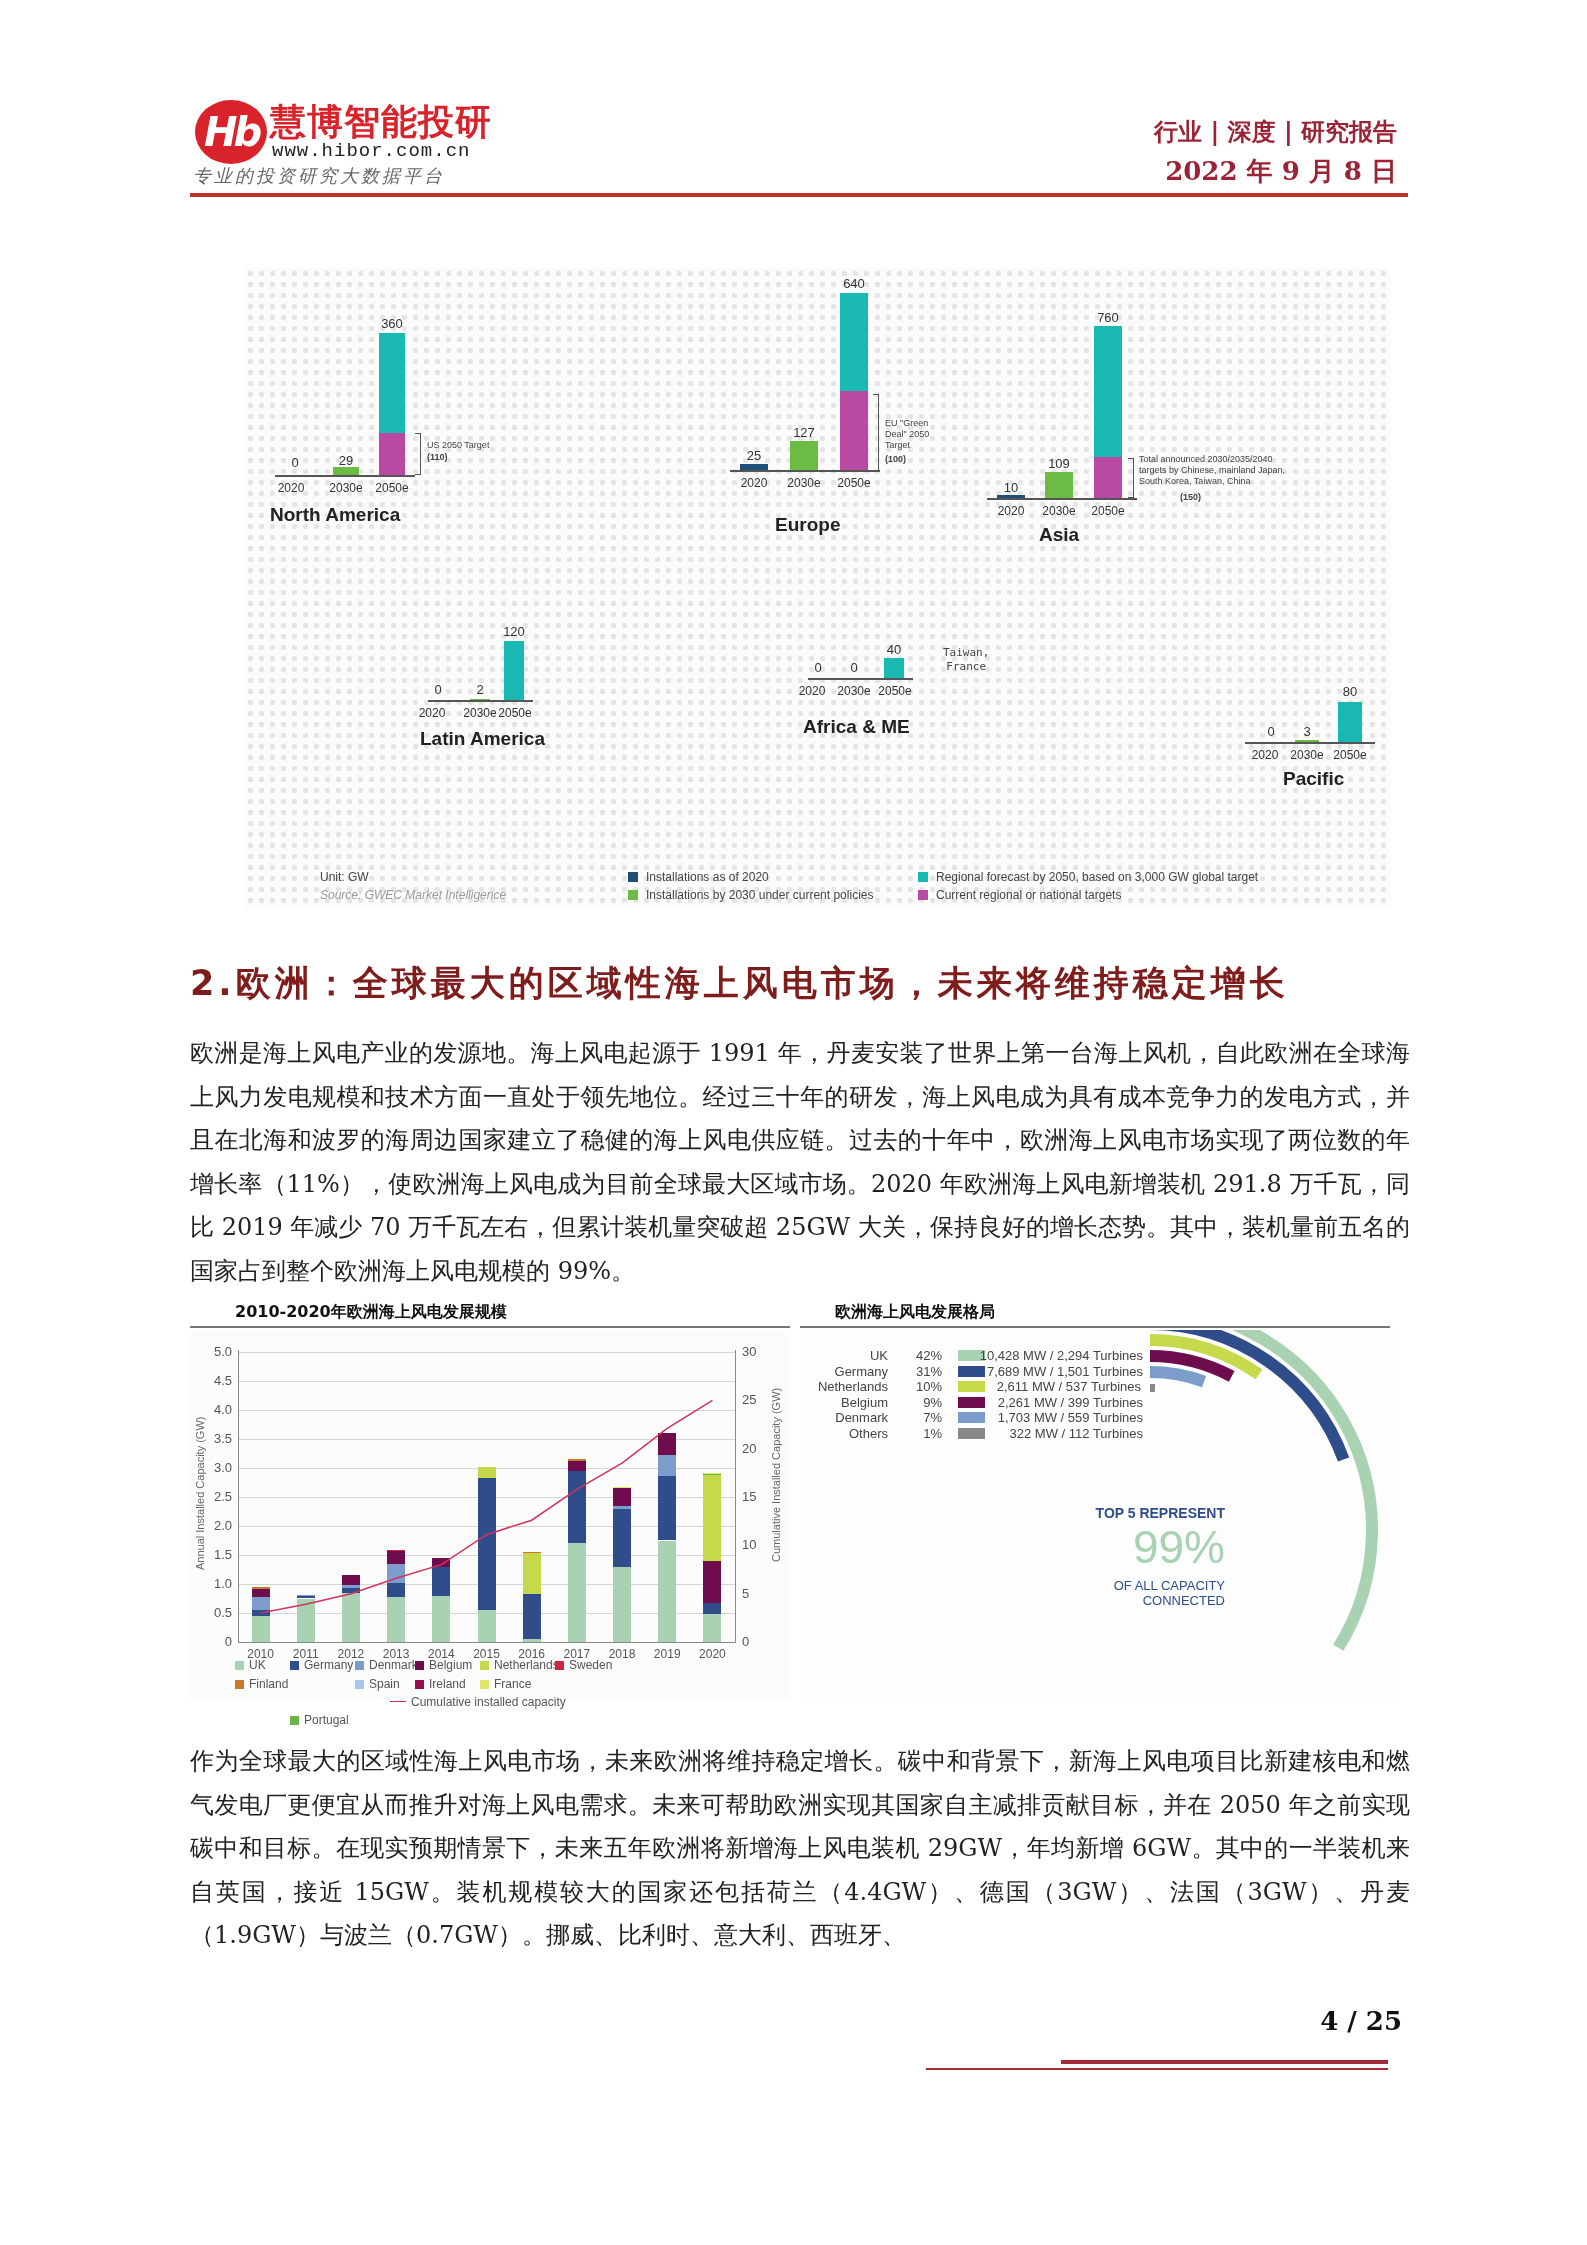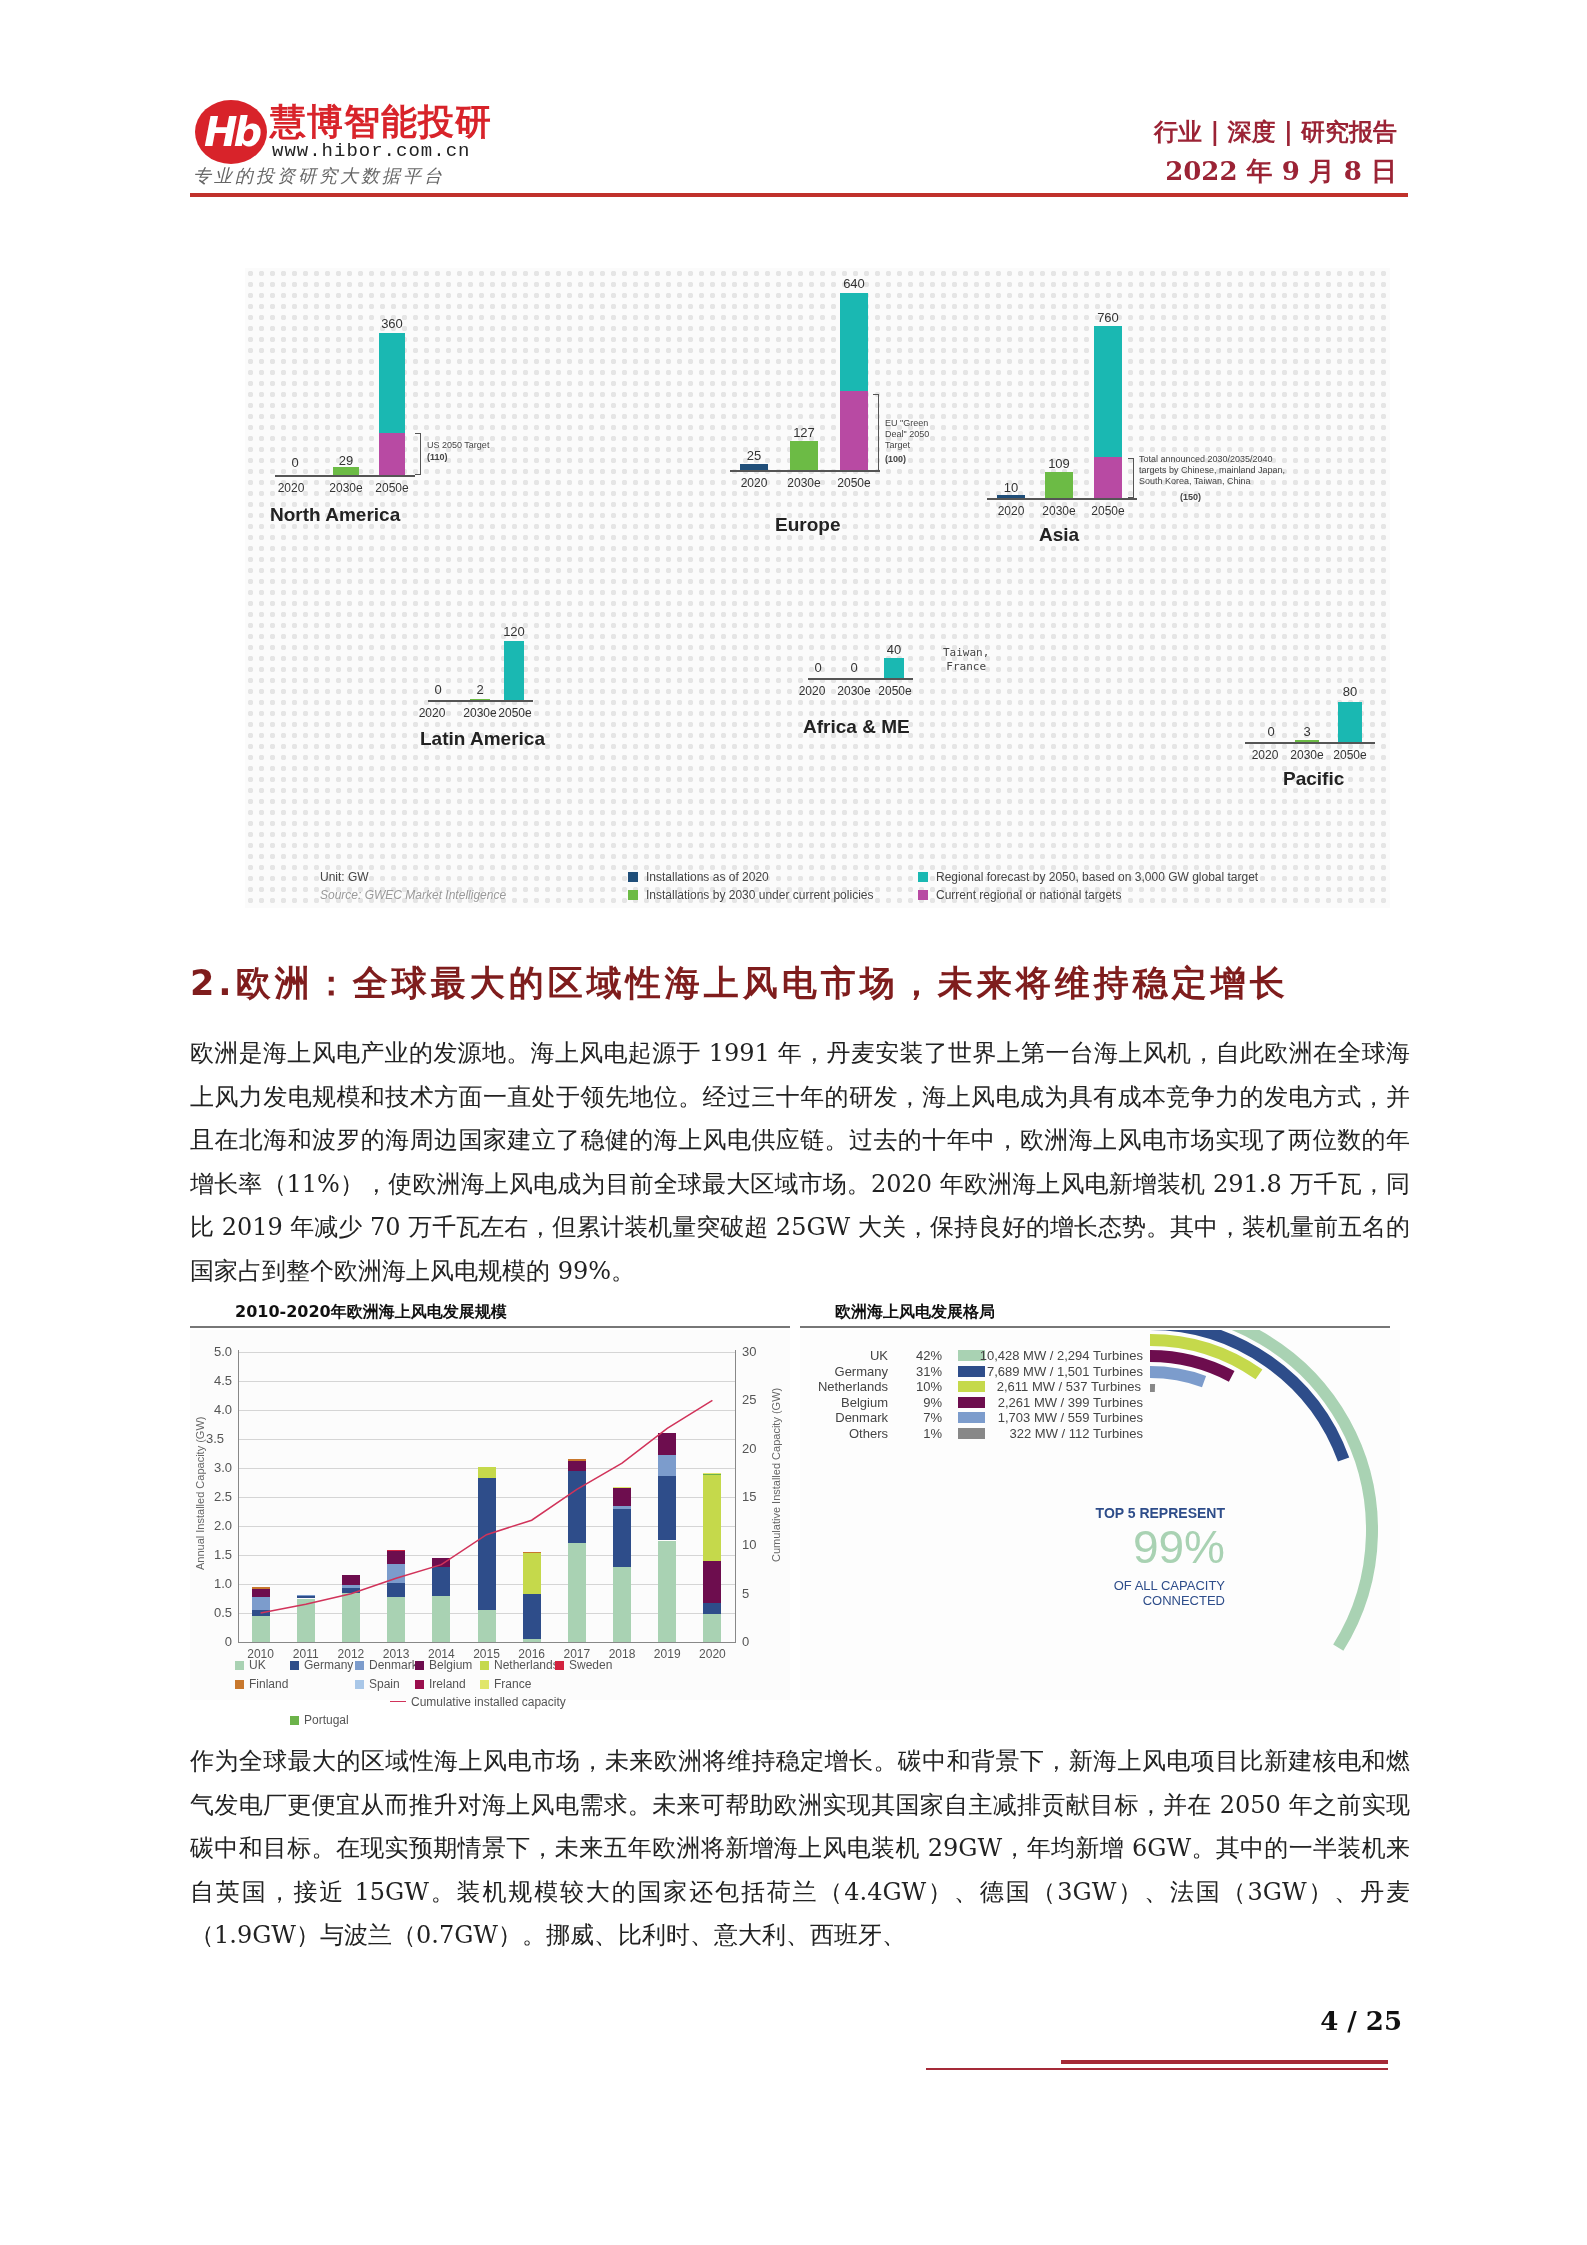--- a/index.html
+++ b/index.html
@@ -189,21 +189,21 @@
       <div class="gridline" style="left: 48px; top: 283px; width: 497px;"></div>
       <div class="gridline" style="left: 48px; top: 312px; width: 497px;"></div>
     </div>
   <div class="abs" style="left:48px;top:20px;width:1px;height:292px;background:#888;"></div>
   <div class="abs" style="left:545px;top:20px;width:1px;height:292px;background:#888;"></div>
   <div class="abs" style="left:48px;top:312px;width:498px;height:1px;background:#888;"></div>
   <div id="yticks">
       <div class="ytick" style="left: 8px; top: 14px;">5.0</div>
       <div class="ytick" style="left: 8px; top: 43px;">4.5</div>
       <div class="ytick" style="left: 8px; top: 72px;">4.0</div>
-      <div class="ytick" style="left: 0; top: 101px;">3.5</div>
+      <div class="ytick" style="left: 8px; top: 101px;">3.5</div>
       <div class="ytick" style="left: 8px; top: 130px;">3.0</div>
       <div class="ytick" style="left: 8px; top: 159px;">2.5</div>
       <div class="ytick" style="left: 8px; top: 188px;">2.0</div>
       <div class="ytick" style="left: 8px; top: 217px;">1.5</div>
       <div class="ytick" style="left: 8px; top: 246px;">1.0</div>
       <div class="ytick" style="left: 8px; top: 275px;">0.5</div>
       <div class="ytick" style="left: 8px; top: 304px;">0</div>
     </div>
   <div id="y2ticks">
       <div class="ytick-r" style="left: 552px; top: 14px;">30</div>

